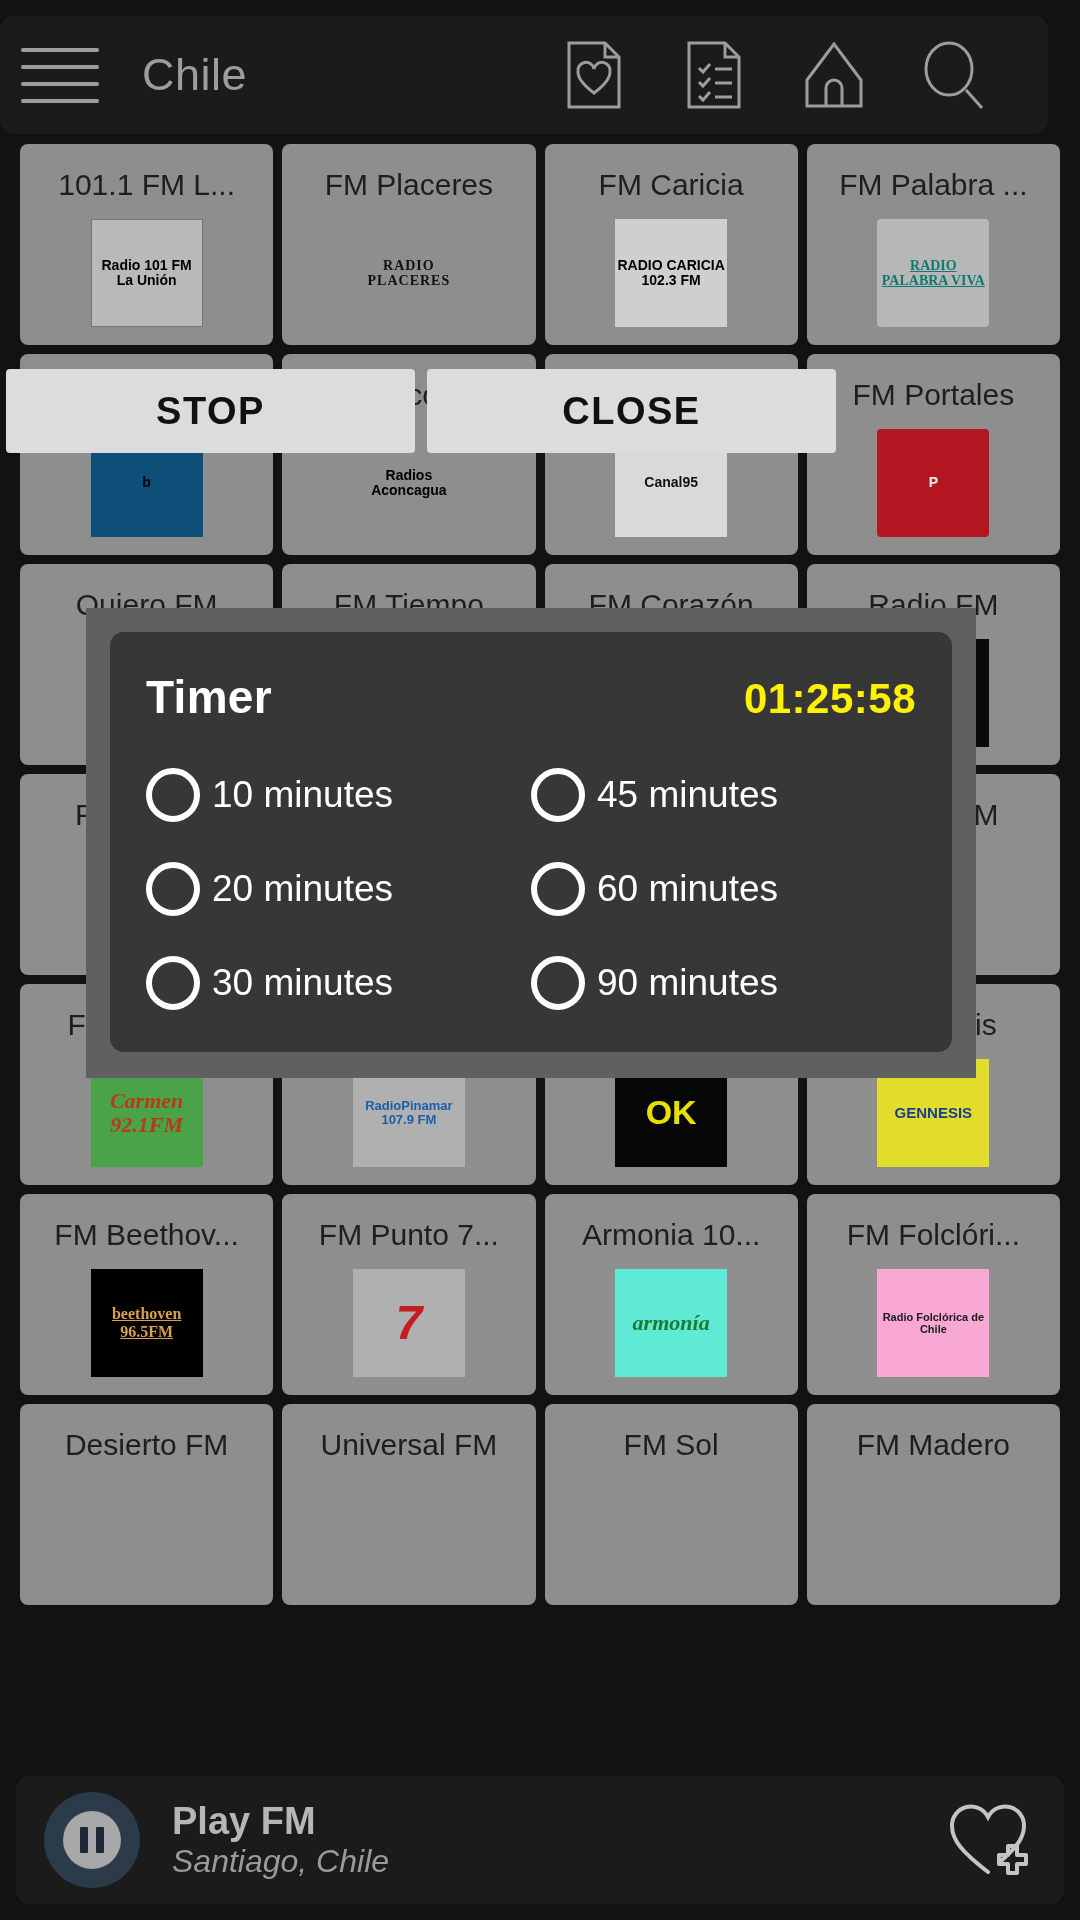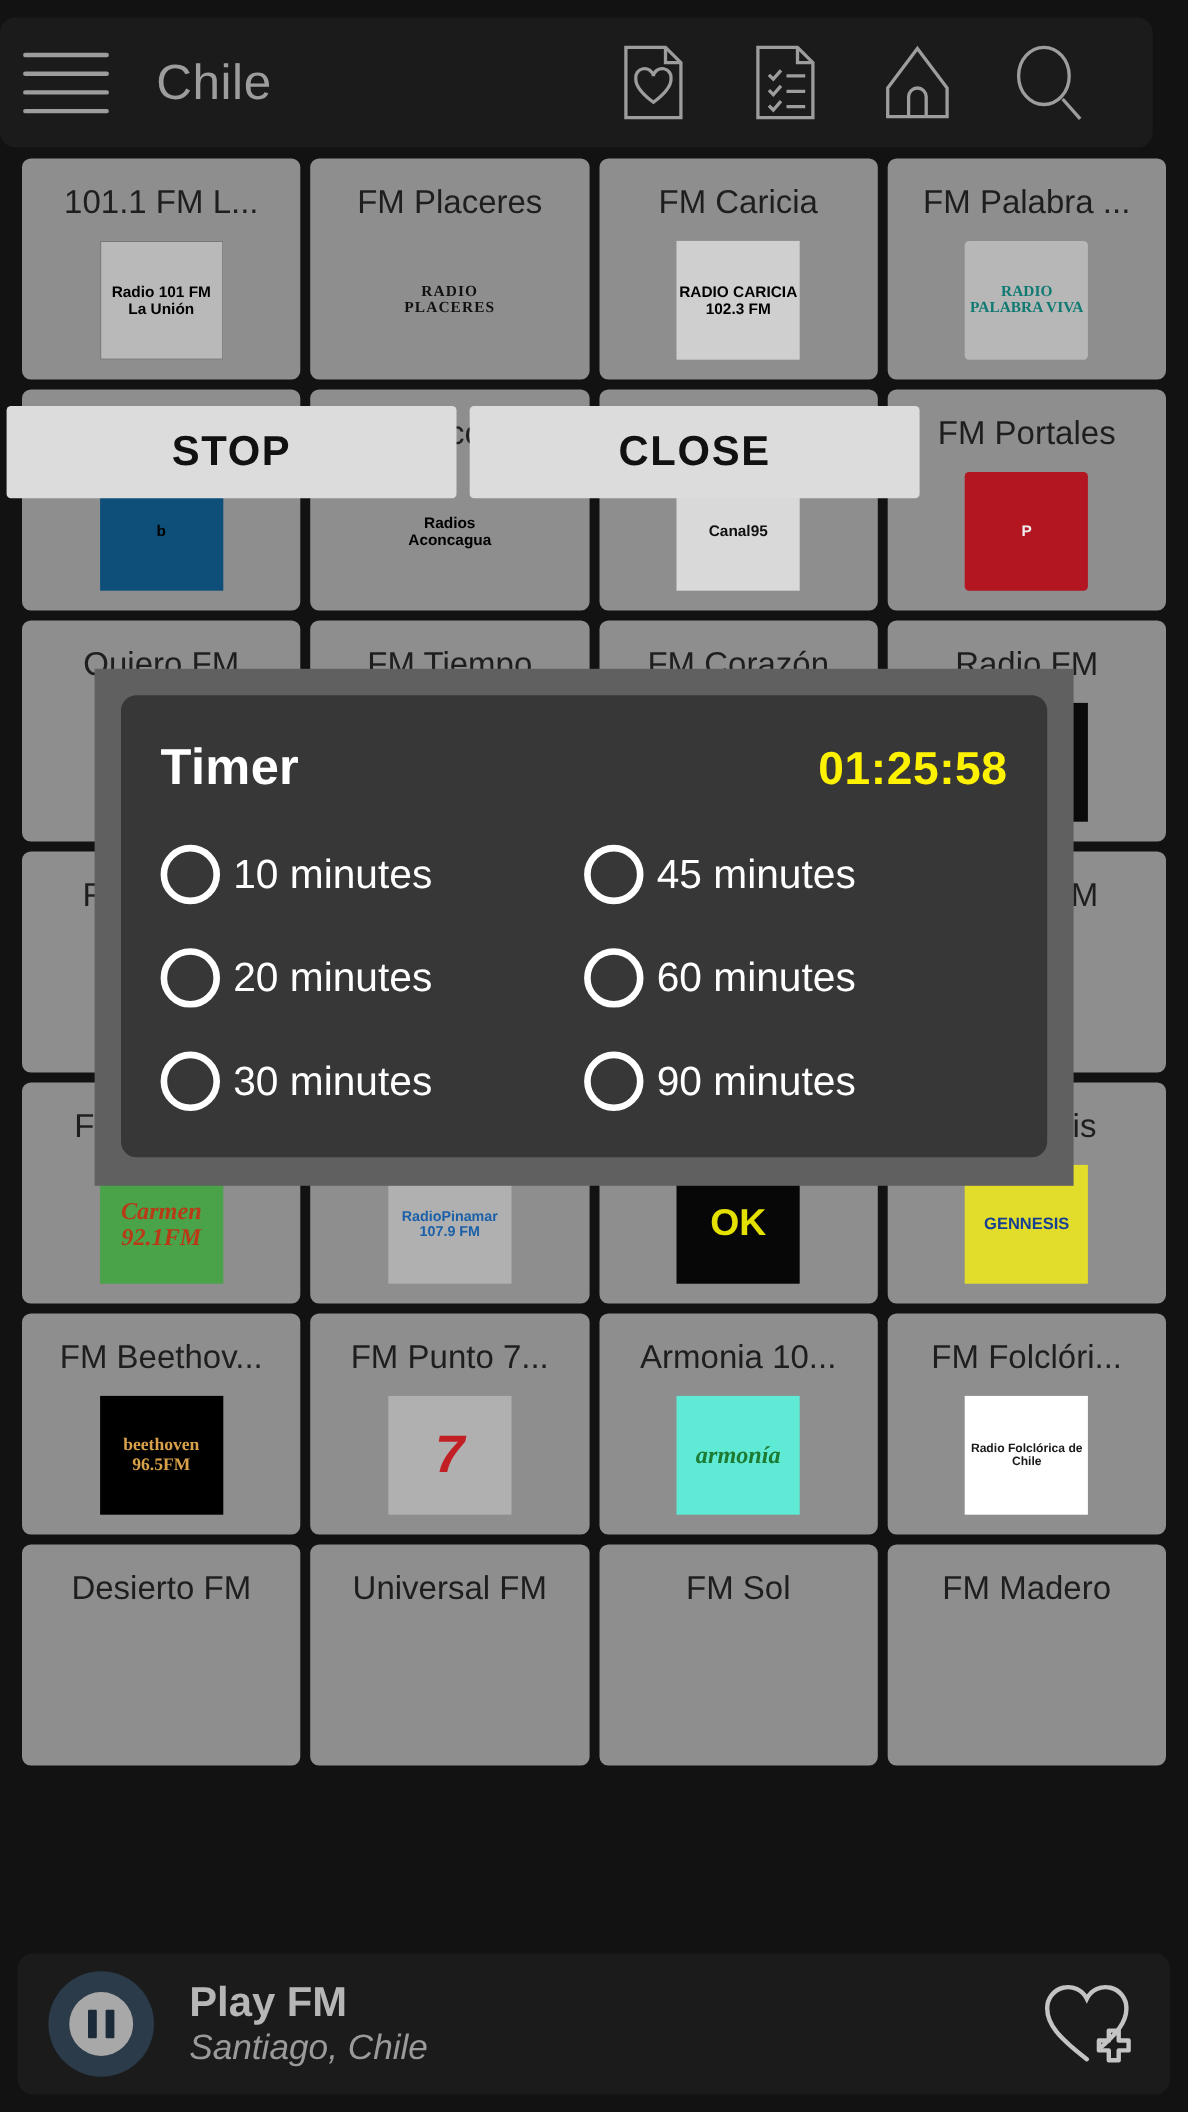--- a/index.html
+++ b/index.html
@@ -62,38 +62,38 @@
   
   .lg-101 { background:#b9b9b9; border:1px solid #777; width:122px; height:112px;
             display:flex;flex-direction:column;align-items:center;justify-content:center;}
   .lg-plac { color:#111; font-size:17px; font-weight:bold; text-align:center; line-height:1.25;
              font-family:"Liberation Serif", serif; letter-spacing:1px; }
   .lg-caricia { width:104px;height:112px;background:#cfcfcf;display:flex;flex-direction:column;
                 align-items:center;justify-content:center;}
   .lg-palabra { width:116px;height:108px;background:#b7b7b7;border-radius:4px;
                 display:flex;align-items:center;justify-content:center;
                 color:#0f7a72;font-size:11px;font-weight:bold;text-align:center;line-height:1.1;
-                font-family:"Liberation Serif", serif;}
+                font-family:"Liberation Serif", serif;text-decoration:underline;}
   .lg-biobio { width:112px;height:110px;background:#0d4f78; display:flex;align-items:center;justify-content:center; }
   .lg-aconc { width:118px;height:112px;display:flex;flex-direction:column;align-items:center;justify-content:flex-start;}
   .lg-canal { width:120px;height:112px;background:#d9d9d9;display:flex;align-items:center;justify-content:center;
               color:#111;font-size:19px;font-weight:bold;font-family:"Liberation Sans",sans-serif;}
   .lg-portales { width:112px;height:112px;background:#b31621;border-radius:4px;
                  display:flex;align-items:center;justify-content:center;color:#eee;
                  font-size:44px;font-weight:bold;}
   .lg-generic { width:112px;height:108px;display:flex;align-items:center;justify-content:center;
                 font-size:14px;font-weight:bold;text-align:center;line-height:1.1;}
   .lg-carmen{background:#4aa349;color:#b93a17;font-family:"Liberation Serif",serif;font-size:22px;font-style:italic;}
   .lg-pinamar{background:#b0b0b0;color:#1a5fa8;font-size:13px;}
   .lg-ok{background:#070707;color:#e4e000;font-size:34px;}
   .lg-genn{background:#e2dd2a;color:#173f93;font-size:15px;}
-  .lg-beet{background:#000;color:#d8a14a;font-size:16px;font-family:"Liberation Serif",serif;}
+  .lg-beet{background:#000;color:#d8a14a;font-size:16px;font-family:"Liberation Serif",serif;text-decoration:underline;}
   .lg-punto{background:#b0b0b0;color:#c21f25;font-size:48px;font-weight:bold;font-style:italic;}
   .lg-armonia{background:#5eead4;color:#1d7a33;font-size:22px;font-style:italic;font-family:"Liberation Serif",serif;}
-  .lg-folc{background:#ffffff;color:#1a1a1a;font-size:11px;}
+  .lg-folc{background:#f9a8d4;color:#1a1a1a;font-size:11px;}
   .lg-quiero{background:#8e8e8e;color:#b12b2b;font-size:15px;}
   .lg-fmx{background:#8e8e8e;color:#222;font-size:14px;}
   .lg-black{background:#0a0a0a;color:#ddd;font-size:16px;}
 
   
   .dlg-backdrop {
     position: absolute; left: 86px; top: 608px;
     width: 890px; height: 470px;
     background: #606060;
     z-index: 40;

